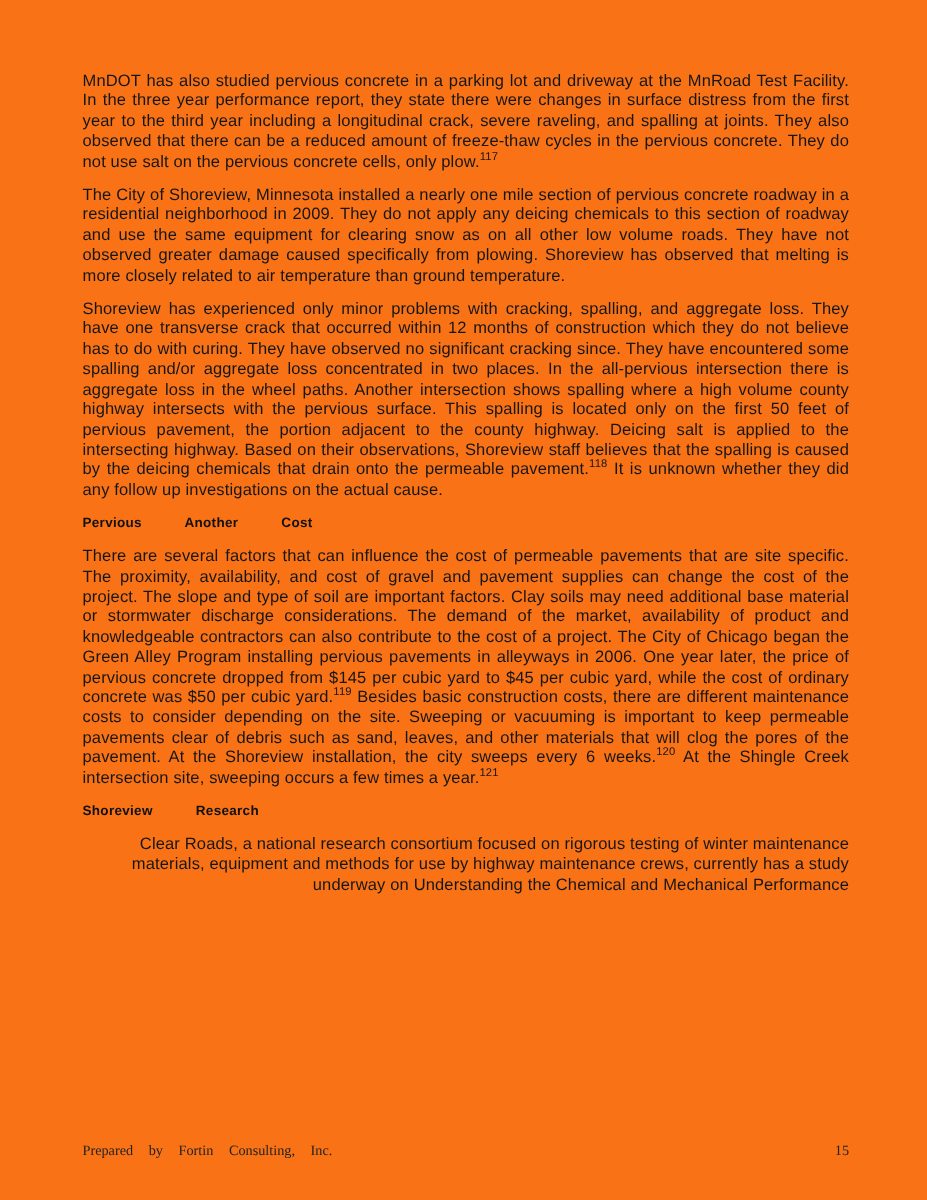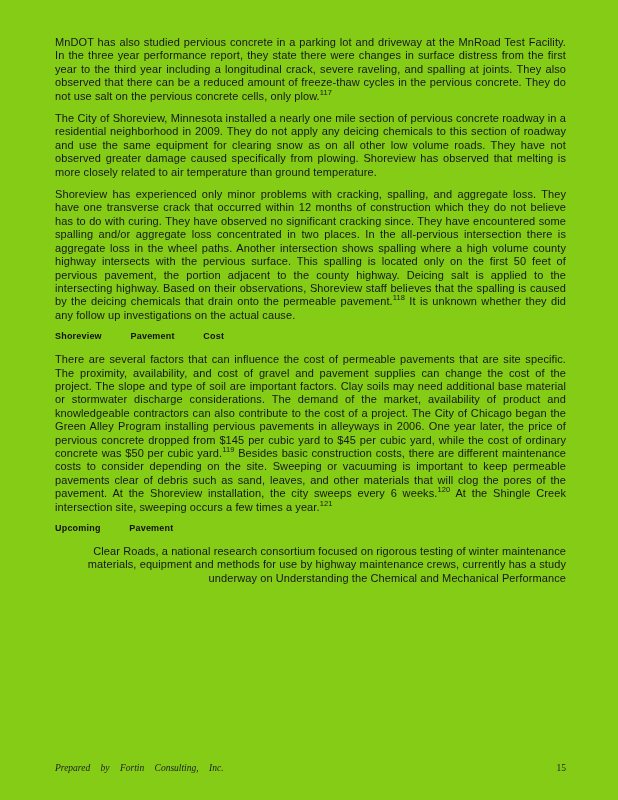--- a/index.html
+++ b/index.html
@@ -4,23 +4,23 @@
 <style>
   * { margin: 0; padding: 0; box-sizing: border-box; }
   html, body { background: #ffffff; }
   body { font-family: "Liberation Sans", sans-serif; }
 
   .page {
     position: relative;
     width: 618px;
     height: 800px;
     margin: 0 auto;
-    background: #84cc16;
+    background: #f97316;
     color: #161616;
-    padding: 36px 52px 0 55px;
+    padding: 48px 52px 0 55px;
     overflow: hidden;
   }
 
   .body-text p {
     font-size: 11px;
     line-height: 13.4px;
     text-align: justify;
     margin-bottom: 9px;
     letter-spacing: 0.1px;
   }
@@ -48,44 +48,43 @@
     right: 52px;
     bottom: 27px;
     display: flex;
     justify-content: space-between;
     align-items: baseline;
     font-family: "Liberation Serif", serif;
     font-size: 9.5px;
     color: #222;
   }
   .footer .footer-left {
-    font-style: italic;
     word-spacing: 8px;
   }
   .footer .footer-right {
     font-style: normal;
   }
 </style>
 </head>
 <body>
 
 <div class="page">
   <main class="body-text">
 
     <p><span>MnDOT has also studied pervious concrete in a parking lot and driveway at the MnRoad Test Facility. In the three year performance report, they state there were changes in surface distress from the first year to the third year including a longitudinal crack, severe raveling, and spalling at joints. They also observed that there can be a reduced amount of freeze-thaw cycles in the pervious concrete. They do not use salt on the pervious concrete cells, only plow.</span><sup class="fnref">117</sup></p>
 
     <p><span>The City of Shoreview, Minnesota installed a nearly one mile section of pervious concrete roadway in a residential neighborhood in 2009. They do not apply any deicing chemicals to this section of roadway and use the same equipment for clearing snow as on all other low volume roads. They have not observed greater damage caused specifically from plowing. Shoreview has observed that melting is more closely related to air temperature than ground temperature.</span></p>
 
     <p><span>Shoreview has experienced only minor problems with cracking, spalling, and aggregate loss. They have one transverse crack that occurred within 12 months of construction which they do not believe has to do with curing. They have observed no significant cracking since. They have encountered some spalling and/or aggregate loss concentrated in two places. In the all-pervious intersection there is aggregate loss in the wheel paths. Another intersection shows spalling where a high volume county highway intersects with the pervious surface. This spalling is located only on the first 50 feet of pervious pavement, the portion adjacent to the county highway. Deicing salt is applied to the intersecting highway. Based on their observations, Shoreview staff believes that the spalling is caused by the deicing chemicals that drain onto the permeable pavement.</span><sup class="fnref">118</sup><span> It is unknown whether they did any follow up investigations on the actual cause.</span></p>
 
-    <h2 class="section-heading">Shoreview Pavement Cost</h2>
+    <h2 class="section-heading">Pervious Another Cost</h2>
 
     <p><span>There are several factors that can influence the cost of permeable pavements that are site specific. The proximity, availability, and cost of gravel and pavement supplies can change the cost of the project. The slope and type of soil are important factors. Clay soils may need additional base material or stormwater discharge considerations. The demand of the market, availability of product and knowledgeable contractors can also contribute to the cost of a project. The City of Chicago began the Green Alley Program installing pervious pavements in alleyways in 2006. One year later, the price of pervious concrete dropped from $145 per cubic yard to $45 per cubic yard, while the cost of ordinary concrete was $50 per cubic yard.</span><sup class="fnref">119</sup><span> Besides basic construction costs, there are different maintenance costs to consider depending on the site. Sweeping or vacuuming is important to keep permeable pavements clear of debris such as sand, leaves, and other materials that will clog the pores of the pavement. At the Shoreview installation, the city sweeps every 6 weeks.</span><sup class="fnref">120</sup><span> At the Shingle Creek intersection site, sweeping occurs a few times a year.</span><sup class="fnref">121</sup></p>
 
-    <h2 class="section-heading">Upcoming Pavement</h2>
+    <h2 class="section-heading">Shoreview Research</h2>
 
     <p class="no-justify"><span>Clear Roads, a national research consortium focused on rigorous testing of winter maintenance materials, equipment and methods for use by highway maintenance crews, currently has a study underway on Understanding the Chemical and Mechanical Performance</span></p>
 
   </main>
 
   <footer class="footer">
     <span class="footer-left">Prepared by Fortin Consulting, Inc.</span>
     <span class="footer-right">15</span>
   </footer>
 </div>

